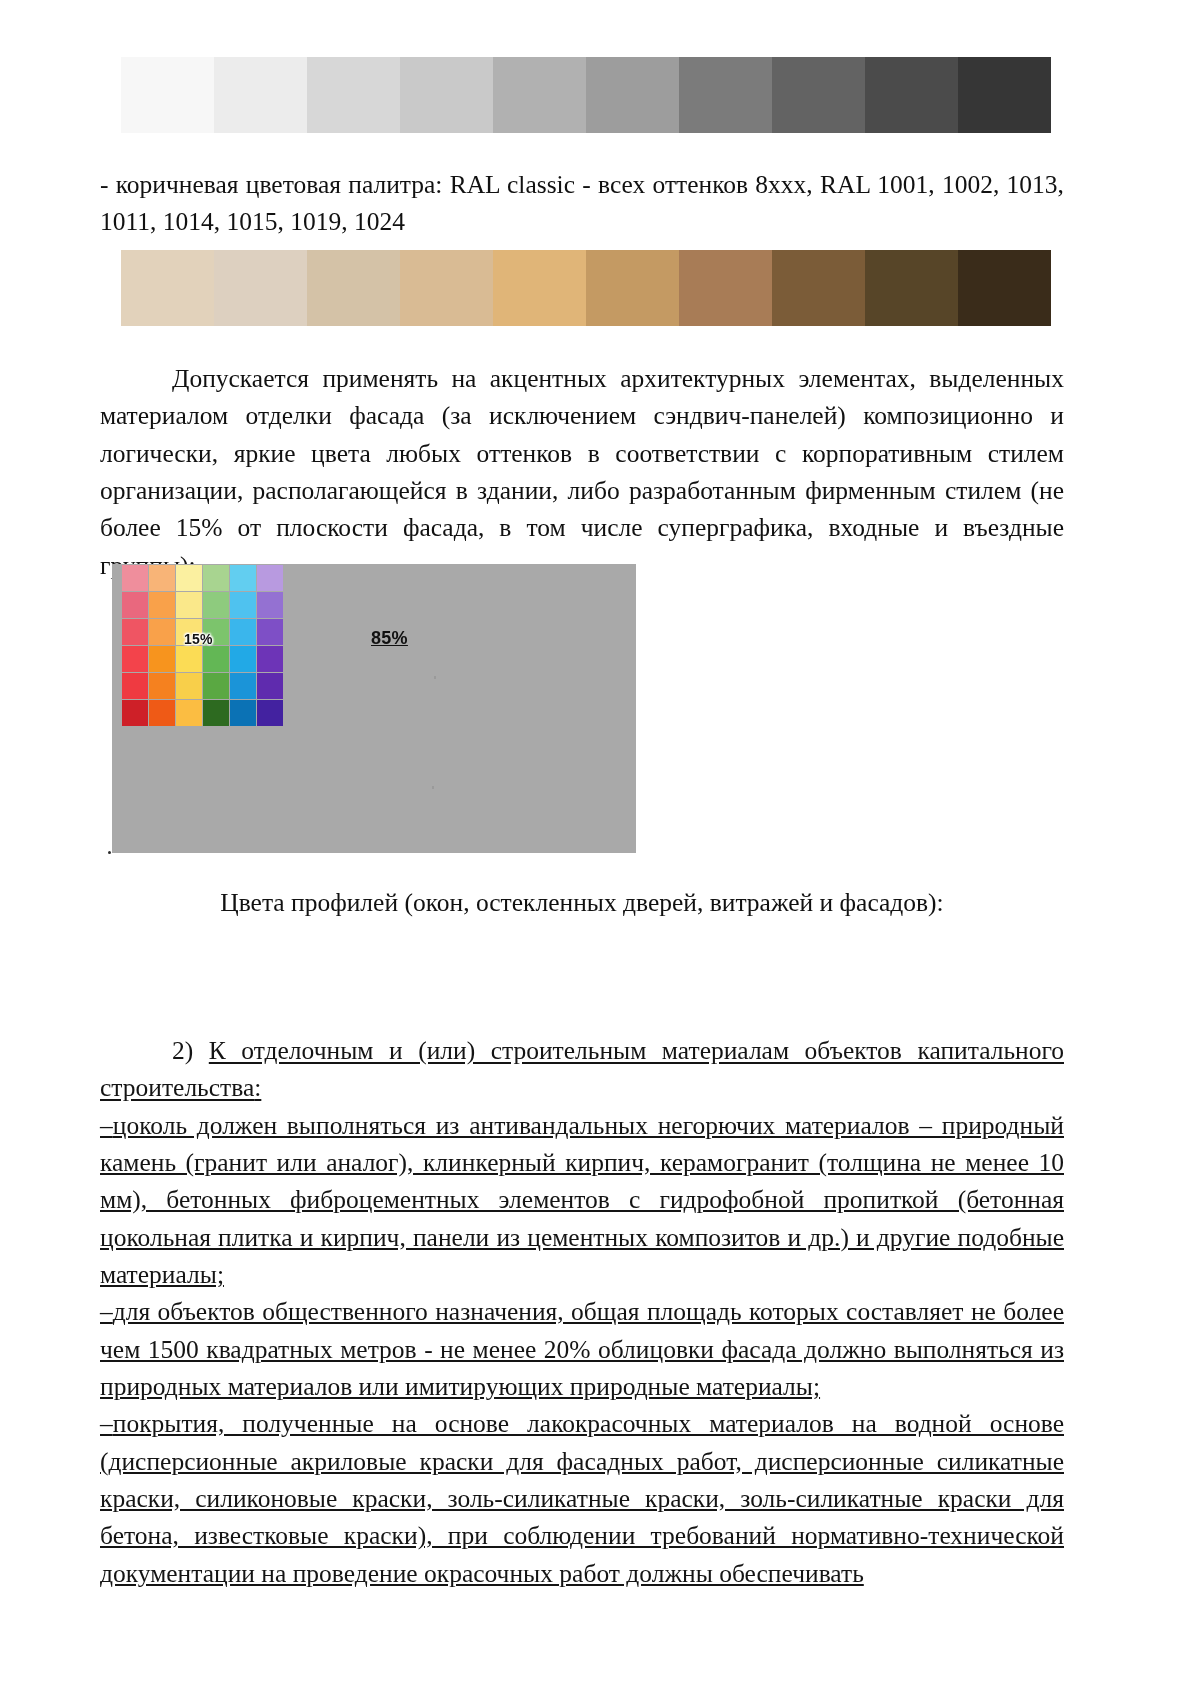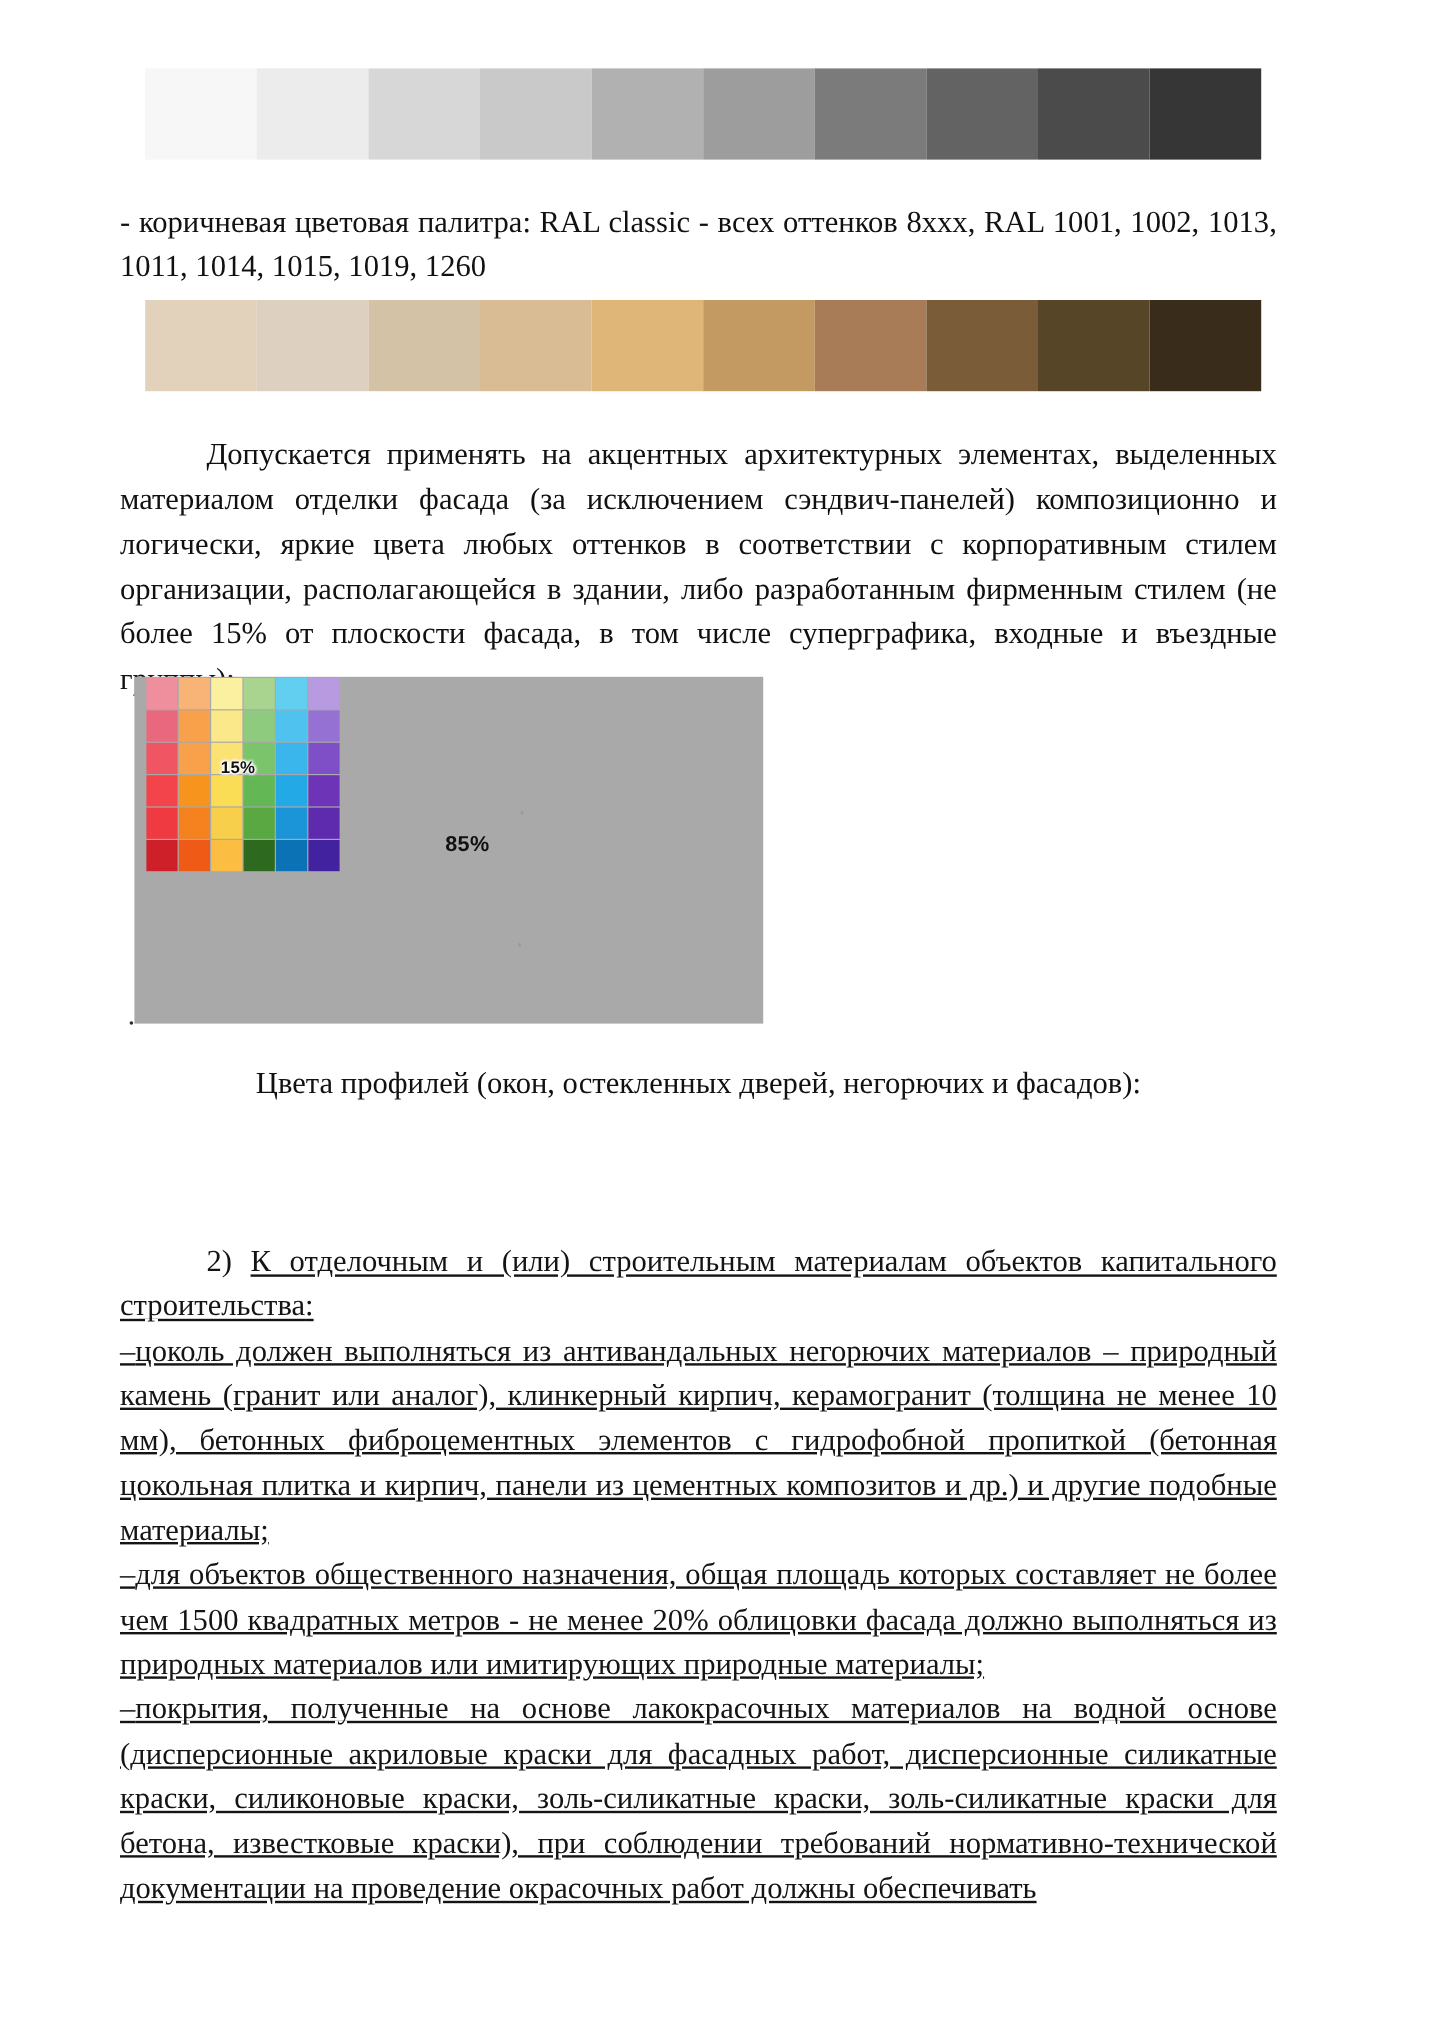--- a/index.html
+++ b/index.html
@@ -111,23 +111,24 @@
     top: 631px;
     font-size: 14px;
     letter-spacing: 0.2px;
     text-shadow:
        0 0 3px #ffffff, 0 0 3px #ffffff,
        1px 1px 2px #ffffff, -1px -1px 2px #ffffff,
        1px -1px 2px #ffffff, -1px 1px 2px #ffffff;
   }
   #label-85 {
     left: 371px;
-    top: 693px;
+    top: 628px;
     font-size: 18px;
     letter-spacing: 0.3px;
+    text-decoration: underline;
   }
   .figure-speck {
     position: absolute;
     width: 2px;
     height: 3px;
     background: #9a9a9a;
   }
   #figure-dot {
     position: absolute;
     left: 108px;
@@ -201,21 +202,21 @@
       <div class="swatch" style="background: rgb(215, 215, 215);"></div>
       <div class="swatch" style="background: rgb(201, 201, 201);"></div>
       <div class="swatch" style="background: rgb(177, 177, 177);"></div>
       <div class="swatch" style="background: rgb(157, 157, 157);"></div>
       <div class="swatch" style="background: rgb(123, 123, 123);"></div>
       <div class="swatch" style="background: rgb(99, 99, 99);"></div>
       <div class="swatch" style="background: rgb(75, 75, 75);"></div>
       <div class="swatch" style="background: rgb(54, 54, 54);"></div>
     </div>
 
-  <p class="para" id="para-brown">- коричневая цветовая палитра: RAL classic - всех оттенков 8xxx, RAL 1001, 1002, 1013, 1011, 1014, 1015, 1019, 1260</p>
+  <p class="para" id="para-brown">- коричневая цветовая палитра: RAL classic - всех оттенков 8xxx, RAL 1001, 1002, 1013, 1011, 1014, 1015, 1019, 1024</p>
 
   <div class="palette-strip" id="brown-palette">
       <div class="swatch" style="background: rgb(226, 210, 187);"></div>
       <div class="swatch" style="background: rgb(221, 208, 192);"></div>
       <div class="swatch" style="background: rgb(212, 194, 167);"></div>
       <div class="swatch" style="background: rgb(217, 187, 148);"></div>
       <div class="swatch" style="background: rgb(224, 181, 120);"></div>
       <div class="swatch" style="background: rgb(196, 154, 99);"></div>
       <div class="swatch" style="background: rgb(168, 124, 86);"></div>
       <div class="swatch" style="background: rgb(123, 92, 56);"></div>
@@ -264,21 +265,21 @@
         <div class="cell" style="background: rgb(11, 114, 181);"></div>
         <div class="cell" style="background: rgb(67, 34, 160);"></div>
       </div>
     <div class="figure-speck" style="left:322px; top:112px;"></div>
     <div class="figure-speck" style="left:320px; top:222px;"></div>
   </div>
   <div class="ratio-label" id="label-15">15%</div>
   <div class="ratio-label" id="label-85">85%</div>
   <div id="figure-dot"></div>
 
-  <p class="para center" id="caption-profiles">Цвета профилей (окон, остекленных дверей, негорючих и фасадов):</p>
+  <p class="para center" id="caption-profiles">Цвета профилей (окон, остекленных дверей, витражей и фасадов):</p>
 
 
   <div id="section-two">
     <p class="lead">
       <span>2)</span>
       <span class="underlined">К отделочным и (или) строительным материалам объектов капитального строительства</span><span class="underlined">:</span>
     </p>
     <div id="section-two-bullets">
         <p class="bullet-para"><span class="dash">–</span><span>цоколь должен выполняться из антивандальных негорючих материалов – природный камень (гранит или аналог), клинкерный кирпич, керамогранит (толщина не менее 10 мм), бетонных фиброцементных элементов с гидрофобной пропиткой (бетонная цокольная плитка и кирпич, панели из цементных композитов и др.) и другие подобные материалы;</span></p>
         <p class="bullet-para"><span class="dash">–</span><span>для объектов общественного назначения, общая площадь которых составляет не более чем 1500 квадратных метров - не менее 20% облицовки фасада должно выполняться из природных материалов или имитирующих природные материалы;</span></p>

